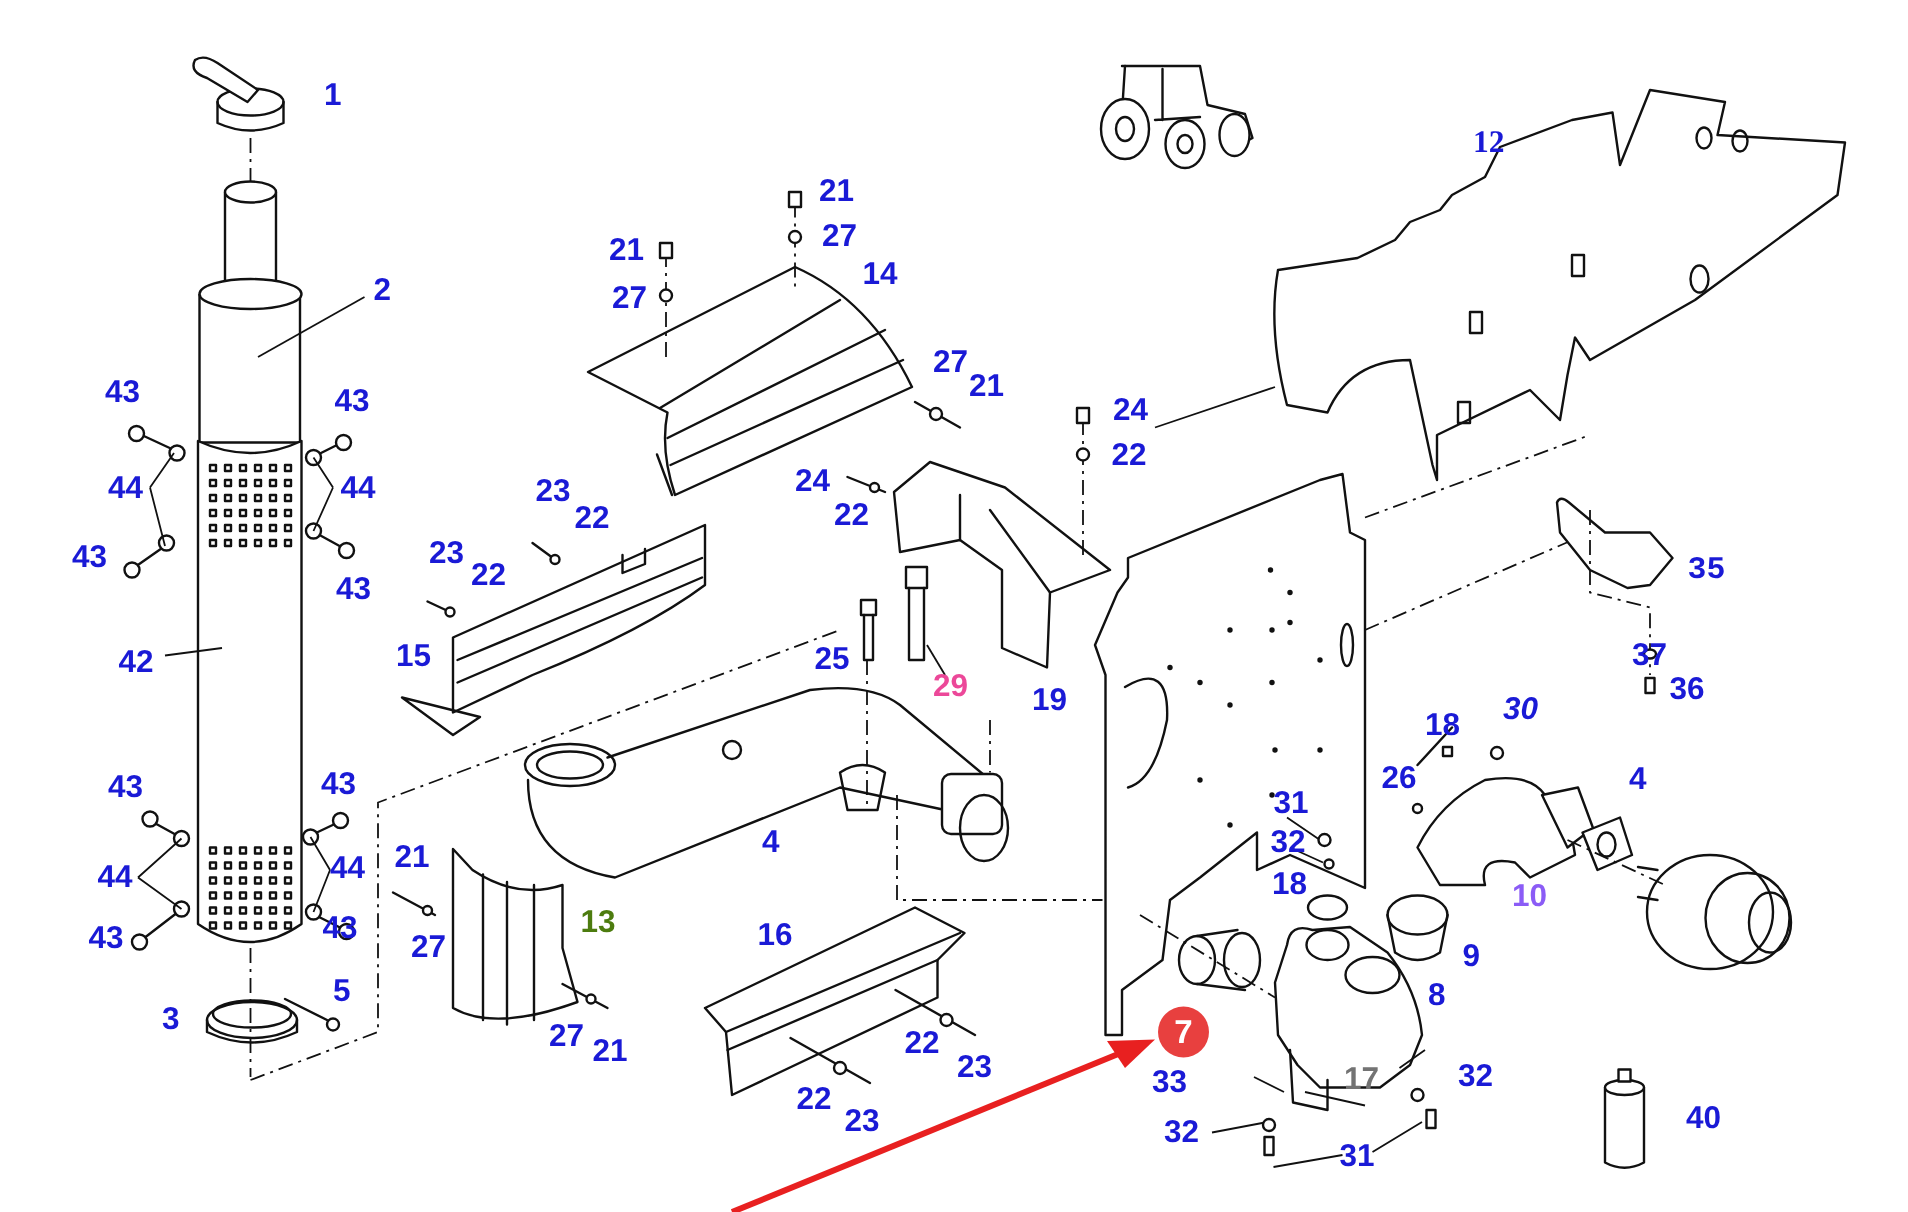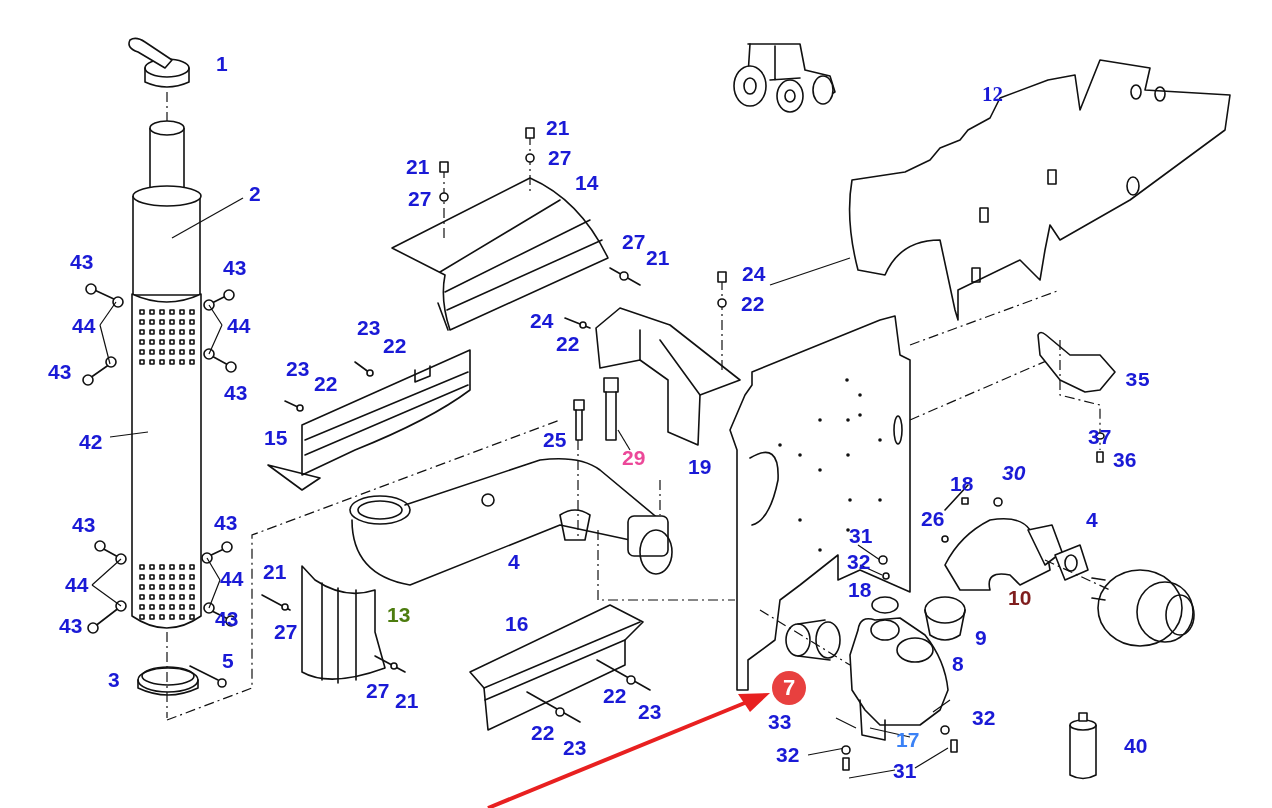--- a/index.html
+++ b/index.html
@@ -341,28 +341,28 @@
 </svg>
 
 
 <span class="lbl" style="left: 216px; top: 53px; color: rgb(26, 26, 214);">1</span>
 <span class="lbl" style="left: 249px; top: 183px; color: rgb(26, 26, 214);">2</span>
 <span class="lbl" style="left: 108px; top: 669px; color: rgb(26, 26, 214);">3</span>
 <span class="lbl" style="left: 508px; top: 551px; color: rgb(26, 26, 214);">4</span>
 <span class="lbl" style="left: 222px; top: 650px; color: rgb(26, 26, 214);">5</span>
 <span class="lbl" style="left: 952px; top: 653px; color: rgb(26, 26, 214);">8</span>
 <span class="lbl" style="left: 975px; top: 627px; color: rgb(26, 26, 214);">9</span>
-<span class="lbl" style="left: 1008px; top: 587px; color: #7f1d1d;">10</span>
+<span class="lbl" style="left: 1008px; top: 587px; color: #8b5cf6;">10</span>
 <span class="lbl" style="left: 1086px; top: 509px; color: rgb(26, 26, 214);">4</span>
 <span class="lbl" style="left: 982px; top: 84px; color: rgb(26, 26, 214); font-family: Liberation Serif, serif;">12</span>
 <span class="lbl" style="left: 387px; top: 604px; color: #4d7c0f;">13</span>
 <span class="lbl" style="left: 575px; top: 172px; color: rgb(26, 26, 214); text-align: center;">14</span>
 <span class="lbl" style="left: 264px; top: 427px; color: rgb(26, 26, 214);">15</span>
 <span class="lbl" style="left: 505px; top: 613px; color: rgb(26, 26, 214);">16</span>
-<span class="lbl" style="left: 896px; top: 729px; color: #3b82f6;">17</span>
+<span class="lbl" style="left: 896px; top: 709px; color: #737373;">17</span>
 <span class="lbl" style="left: 848px; top: 579px; color: rgb(26, 26, 214);">18</span>
 <span class="lbl" style="left: 688px; top: 456px; color: rgb(26, 26, 214);">19</span>
 
 <span class="lbl" style="left: 546px; top: 117px; color: rgb(26, 26, 214);">21</span>
 <span class="lbl" style="left: 406px; top: 156px; color: rgb(26, 26, 214);">21</span>
 <span class="lbl" style="left: 646px; top: 247px; color: rgb(26, 26, 214);">21</span>
 <span class="lbl" style="left: 263px; top: 561px; color: rgb(26, 26, 214);">21</span>
 <span class="lbl" style="left: 395px; top: 690px; color: rgb(26, 26, 214);">21</span>
 
 <span class="lbl" style="left: 383px; top: 335px; color: rgb(26, 26, 214);">22</span>

